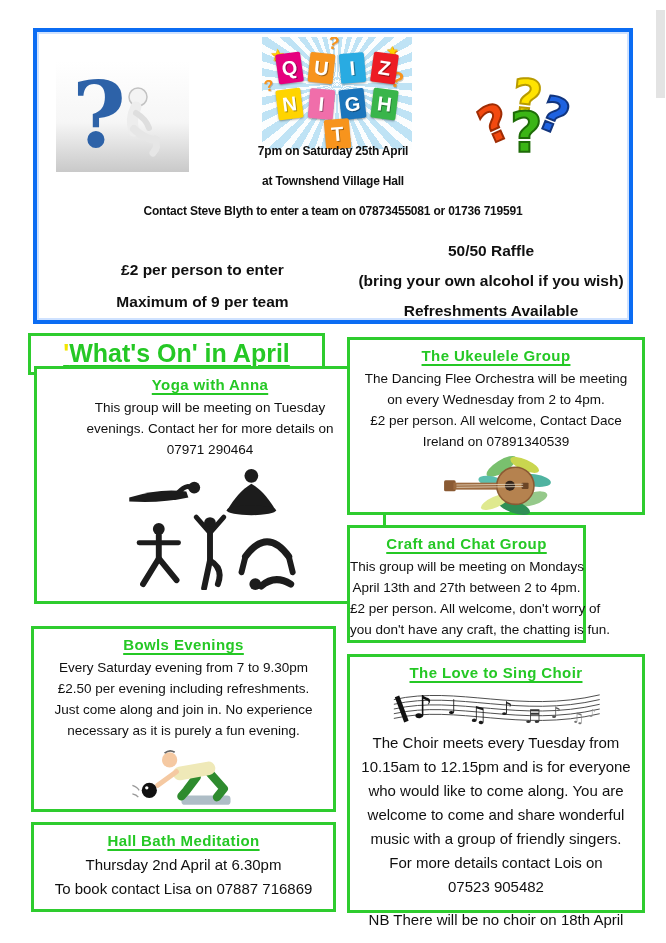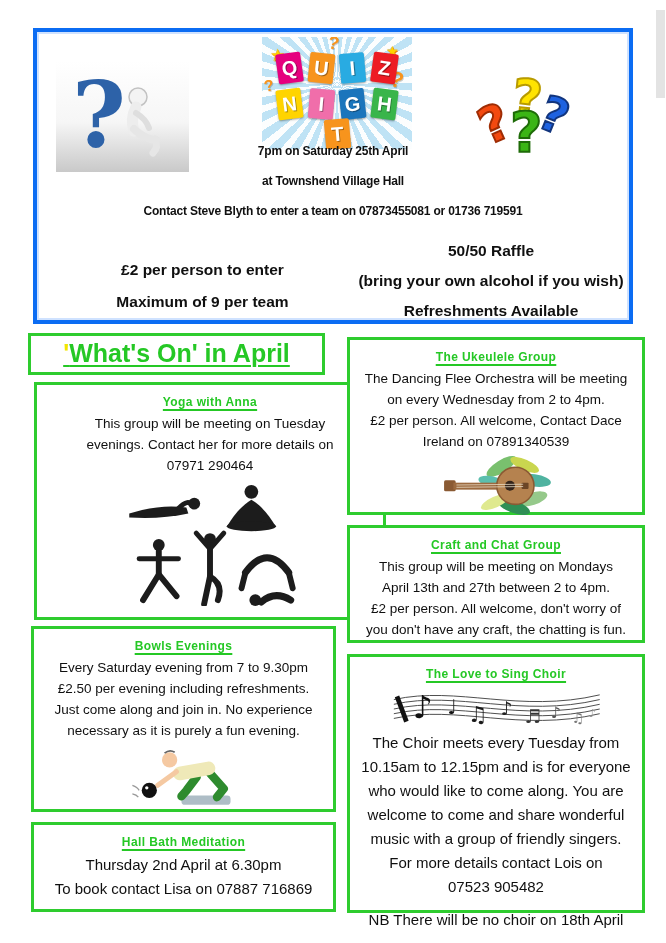--- a/index.html
+++ b/index.html
@@ -59,21 +59,21 @@
   
   .qmarks{position:absolute;left:445px;top:45px;width:100px;height:90px;}
   .qm{position:absolute;font-weight:800;font-family:"DejaVu Sans",sans-serif;}
   .qm-orange{left:-2px;top:18px;font-size:50px;color:#f3490f;transform:rotate(-24deg);-webkit-text-stroke:2px #9e2c04;z-index:1;}
   .qm-yellow{left:30px;top:-8px;font-size:52px;color:#ffe300;transform:rotate(6deg);-webkit-text-stroke:2px #b89b00;z-index:2;}
   .qm-blue{left:58px;top:10px;font-size:48px;color:#1e62e0;transform:rotate(22deg);-webkit-text-stroke:2px #12357d;z-index:1;}
   .qm-green{left:28px;top:22px;font-size:56px;color:#3bb515;-webkit-text-stroke:2px #1e6b08;z-index:3;}
   
   .event-box{position:absolute;background:#fff;border:3px solid var(--green);text-align:center;padding-top:7px;}
   .event-title{
-    display:inline-block;color:#25c825;font-weight:700;font-size:12px;letter-spacing:.4px;
+    display:inline-block;color:#25c825;font-weight:700;font-size:15px;letter-spacing:.4px;
     text-decoration:underline;text-decoration-thickness:2px;text-underline-offset:3px;margin-bottom:4px;
   }
   .event-line{font-size:13.5px;line-height:21px;white-space:nowrap;}
   .big .event-line{font-size:15px;line-height:24px;}
   .nb-line{font-size:15px;line-height:24px;margin-top:9px;white-space:nowrap;}
   
   .whatson-box{
     position:absolute;left:28px;top:333px;width:297px;height:42px;background:#fff;
     border:3px solid var(--green);text-align:center;
   }
@@ -144,21 +144,21 @@
       <div>50/50 Raffle</div>
       <div>(bring your own alcohol if you wish)</div>
       <div>Refreshments Available</div>
     </div>
   </section>
 
   <section class="whatson-box">
     <span class="whatson-title"><span class="whatson-apos">'</span><span>What's On' in April</span></span>
   </section>
 
-  <section class="event-box" style="left:34px;top:382px;width:352px;height:238px;">
+  <section class="event-box" style="left:34px;top:366px;width:352px;height:238px;">
     <span class="event-title">Yoga with Anna</span>
     <div class="event-line">This group will be meeting on Tuesday</div>
     <div class="event-line">evenings. Contact her for more details on</div>
     <div class="event-line">07971 290464</div>
     <svg class="img-wrap" width="180" height="128" viewBox="0 0 180 130">
       <g fill="#1c1c1c" stroke="#1c1c1c">
         <circle cx="74" cy="26" r="6" stroke="none"></circle>
         <path d="M8,36 Q40,26 66,30 L68,36 Q40,42 8,40 Z" stroke="none"></path>
         <path d="M58,31 Q68,20 73,29" fill="none" stroke-width="5" stroke-linecap="round"></path>
         <circle cx="132" cy="14" r="7" stroke="none"></circle>
@@ -224,21 +224,21 @@
       </g>
       <rect x="8" y="34" width="15" height="14" rx="2" fill="#8a5a33"></rect>
       <rect x="20" y="37" width="62" height="9" fill="#9c6a3f"></rect>
       <circle cx="100" cy="41" r="24" fill="#b5824f" stroke="#8a5a33" stroke-width="2"></circle>
       <circle cx="93" cy="41" r="6.5" fill="#34241a"></circle>
       <rect x="108" y="37" width="9" height="8" rx="1" fill="#6b4526"></rect>
       <path d="M24,40 L110,39 M24,43 L110,42" stroke="#eadfc8" stroke-width="1"></path>
     </svg>
   </section>
 
-  <section class="event-box" style="left:347px;top:525px;width:298px;height:118px;">
+  <section class="event-box" style="left:347px;top:525px;width:239px;height:118px;">
     <span class="event-title">Craft and Chat Group</span>
     <div class="event-line">This group will be meeting on Mondays</div>
     <div class="event-line">April 13th and 27th between 2 to 4pm.</div>
     <div class="event-line">£2 per person. All welcome, don't worry of</div>
     <div class="event-line">you don't have any craft, the chatting is fun.</div>
   </section>
 
   <section class="event-box big" style="left:347px;top:654px;width:298px;height:259px;">
     <span class="event-title">The Love to Sing Choir</span>
     <svg class="img-wrap" width="230" height="44" viewBox="0 0 280 56">

